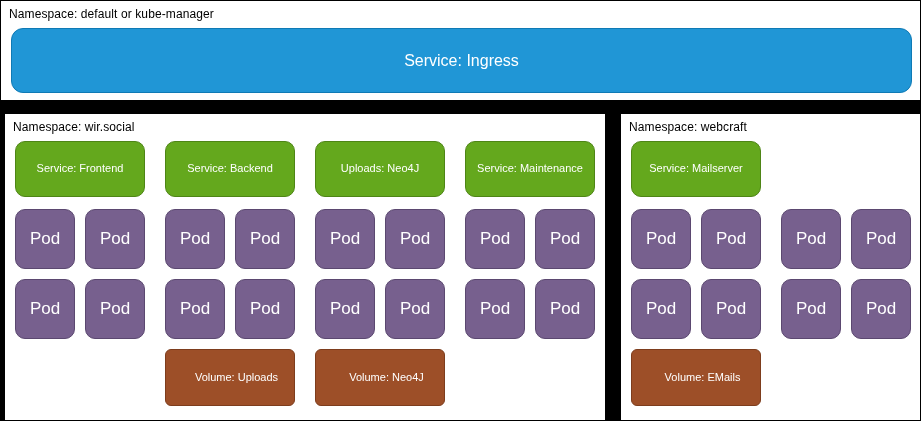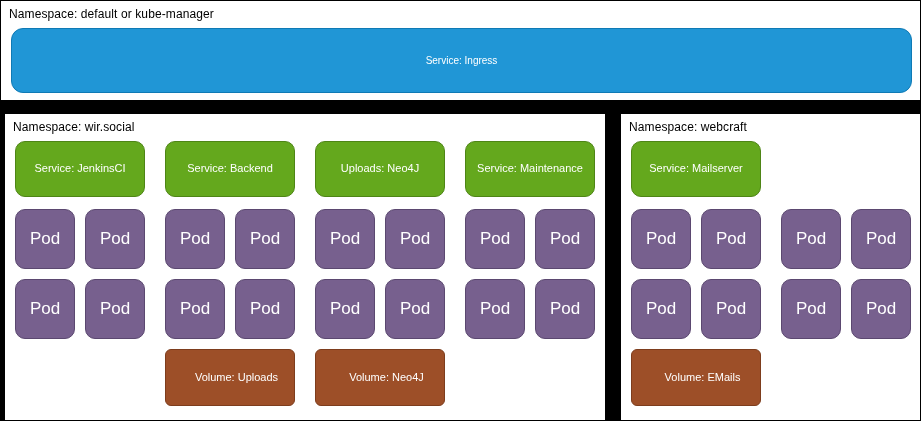--- a/index.html
+++ b/index.html
@@ -52,21 +52,21 @@
     font-size: 11px;
     text-align: center;
     line-height: 1.2;
     white-space: nowrap;
   }
 
   .ingress {
     background: #2096d6;
     border: 1px solid #0f7ab5;
     border-radius: 12px;
-    font-size: 10px;
+    font-size: 16px;
   }
   .service {
     background: #64a81d;
     border: 1px solid #4e8516;
     border-radius: 10px;
     font-size: 11px;
   }
   .pod {
     background: #77608e;
     border: 1px solid #5b4870;
@@ -87,21 +87,21 @@
 <div id="diagram">
 
   <div class="namespace" id="ns-default">
     <div class="ns-label">Namespace: default or kube-manager</div>
     <div class="node ingress" style="left:10px; top:27px; width:901px; height:65px;">Service: Ingress</div>
   </div>
 
   <div class="namespace" id="ns-wir">
     <div class="ns-label">Namespace: wir.social</div>
 
-    <div class="node service" style="left:10px; top:27px; width:130px; height:56px;">Service: JenkinsCI</div>
+    <div class="node service" style="left:10px; top:27px; width:130px; height:56px;">Service: Frontend</div>
     <div class="node pod" style="left:10px; top:95px; width:60px; height:60px;">Pod</div>
     <div class="node pod" style="left:80px; top:95px; width:60px; height:60px;">Pod</div>
     <div class="node pod" style="left:10px; top:165px; width:60px; height:60px;">Pod</div>
     <div class="node pod" style="left:80px; top:165px; width:60px; height:60px;">Pod</div>
 
     <div class="node service" style="left:160px; top:27px; width:130px; height:56px;">Service: Backend</div>
     <div class="node pod" style="left:160px; top:95px; width:60px; height:60px;">Pod</div>
     <div class="node pod" style="left:230px; top:95px; width:60px; height:60px;">Pod</div>
     <div class="node pod" style="left:160px; top:165px; width:60px; height:60px;">Pod</div>
     <div class="node pod" style="left:230px; top:165px; width:60px; height:60px;">Pod</div>

